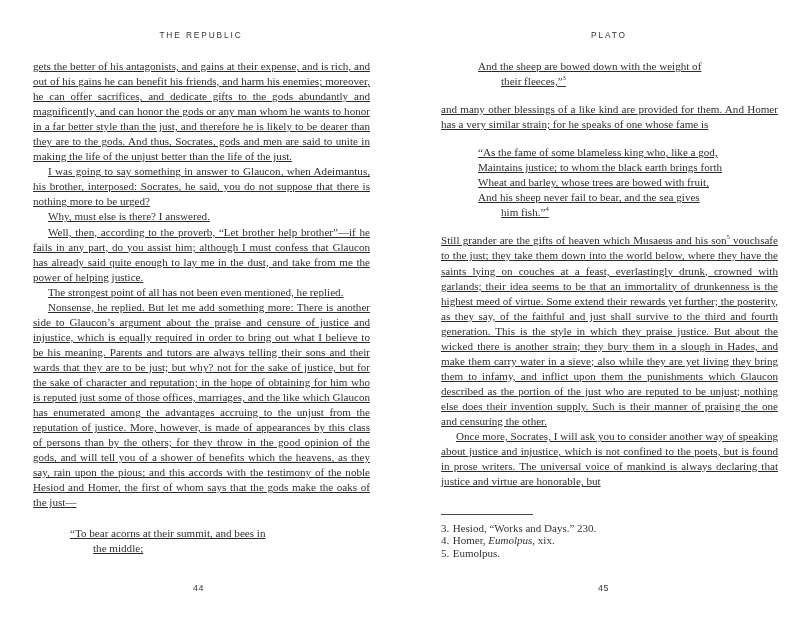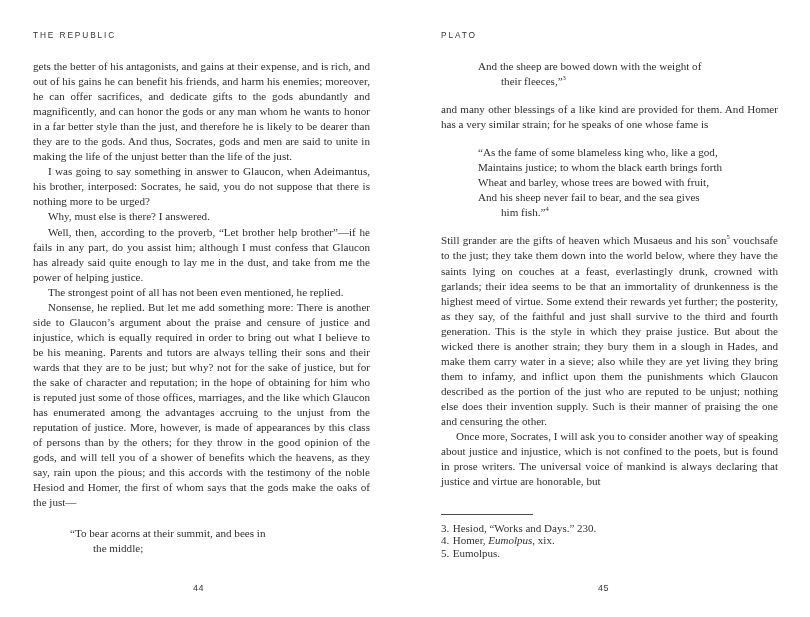--- a/index.html
+++ b/index.html
@@ -27,31 +27,33 @@
     height: 617px;
     box-sizing: border-box;
     position: relative;
     background: #ffffff;
   }
 
   .page-verso { padding: 30px 36px 0 33px; }
   .page-recto { padding: 30px 33px 0 36px; }
 
   .running-head {
+    text-align: center;
     font-family: "Liberation Sans", "DejaVu Sans", sans-serif;
     font-size: 8.3px;
     letter-spacing: 1.9px;
     color: #333333;
     margin: 0 0 19px 0;
     text-transform: uppercase;
   }
 
   .textblock {
     width: 337px;
     margin: 12px auto;
+    text-decoration: underline;
   }
 
   p.body {
     margin: 0;
     font-size: 11.1px;
     line-height: 15.05px;
     text-align: justify;
     text-justify: inter-word;
     color: #2e2e2e;
     hyphens: manual;

